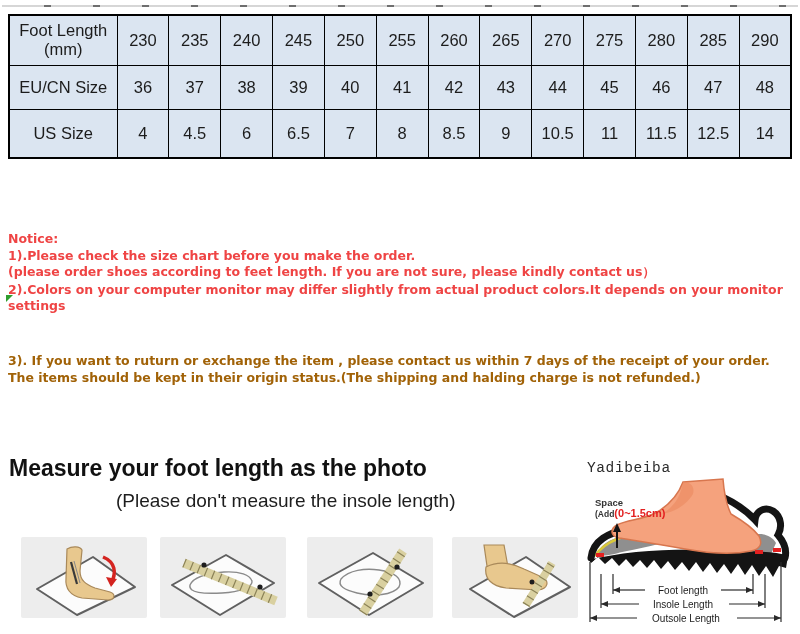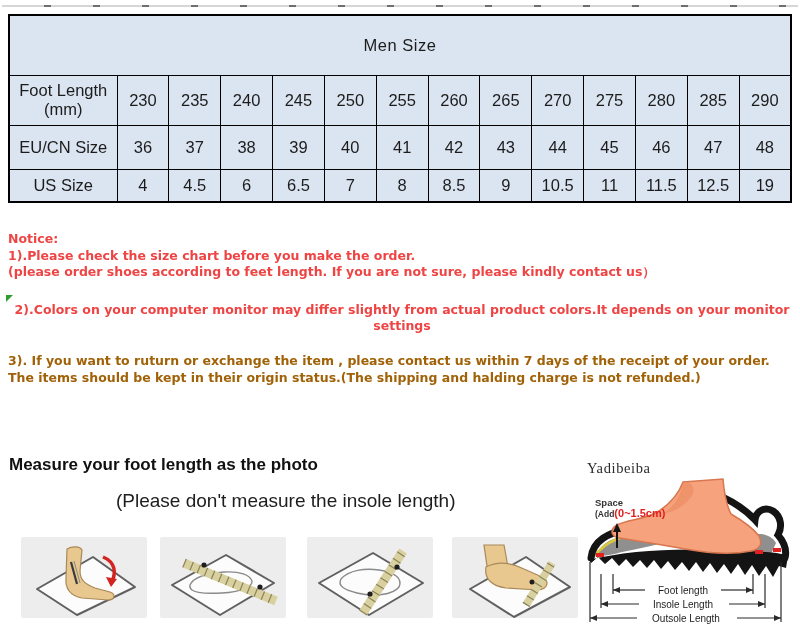--- a/index.html
+++ b/index.html
@@ -13,38 +13,38 @@
 
   
   table.size { position:absolute; top:14px; left:8px; width:784px;
     border-collapse:collapse; table-layout:fixed; border:2px solid #000; }
   table.size td { border:1px solid #000; text-align:center; vertical-align:middle;
     font-size:16.5px; color:#1c1c1c; background:#dbe5f1; padding:0; }
   td.title-cell { background:#ffffff; font-size:29px; height:60px; letter-spacing:.5px; color:#1f1f1f; }
   td.rowlabel { text-align:left; padding-left:7px; white-space:pre-line; font-size:16.5px; }
   tr.r1 td { height:50px; }
   tr.r2 td { height:44px; }
-  tr.r3 td { height:33px; }
+  tr.r3 td { height:49px; }
 
   
   .notice { position:absolute; left:8px; top:231px; width:788px;
     font-family:"DejaVu Sans", sans-serif; font-weight:bold; font-size:12.5px;
     line-height:16.5px; color:#ef4444; }
-  .notice .gap { margin-top:21px;text-align:center; }
+  .notice .gap { margin-top:1px; }
   .red-block { position:absolute; left:8px; top:352px; width:788px;
     font-family:"DejaVu Sans", sans-serif; font-weight:bold; font-size:12.5px;
     line-height:17px; color:#a16207; }
   .green-marker { position:absolute; left:6px; top:295px; width:0; height:0;
     border-top:7px solid #2f9e2f; border-right:7px solid transparent; }
 
   
-  .measure-heading { position:absolute; left:9px; top:455px; font-size:17px;
+  .measure-heading { position:absolute; left:9px; top:455px; font-size:23px;
     font-weight:bold; color:#111; }
   .measure-sub { position:absolute; left:116px; top:490px; font-size:19px; color:#1d1d1d; }
-  .brand { position:absolute; left:587px; top:460px; font-family:Liberation Serif, serif;
+  .brand { position:absolute; left:587px; top:460px; font-family:Liberation Mono, monospace;
     font-size:14.5px; color:#2b2b2b; letter-spacing:.6px; }
 
   .diagram { position:absolute; left:583px; top:476px; }
   .panel { position:absolute; top:537px; }
   .p1{left:21px;} .p2{left:160px;} .p3{left:307px;} .p4{left:452px;}
 
   svg text { font-family:"Liberation Sans", sans-serif; }
   .dim-label { font-size:10px; fill:#1c1c1c; }
   .space-word { font-size:9.5px; font-weight:bold; fill:#333; }
   .space-add { font-size:8.5px; font-weight:bold; fill:#333; }
@@ -68,23 +68,20 @@
         <col>
         <col>
         <col>
         <col>
         <col>
         <col>
         <col>
         <col>
     </colgroup>
     <tbody>
-        <tr>
-      <td class="title-cell" colspan="14">Men Size</td>
-    </tr>
     <tr class="r1">
       <td class="rowlabel">Foot Length
 (mm)</td>
       <td>230</td>
       <td>235</td>
       <td>240</td>
       <td>245</td>
       <td>250</td>
       <td>255</td>
       <td>260</td>
@@ -118,21 +115,21 @@
       <td>6</td>
       <td>6.5</td>
       <td>7</td>
       <td>8</td>
       <td>8.5</td>
       <td>9</td>
       <td>10.5</td>
       <td>11</td>
       <td>11.5</td>
       <td>12.5</td>
-      <td>19</td>
+      <td>14</td>
     </tr>
   </tbody>
     </table>
 
   <div class="notice">
     <div>Notice:</div>
     <div>1).Please check the size chart before you make the order.</div>
     <div>(please order shoes according to feet length. If you are not sure, please kindly contact us）</div>
     <div class="gap">2).Colors on your computer monitor may differ slightly from actual product colors.It depends on your monitor settings</div>
   </div>

